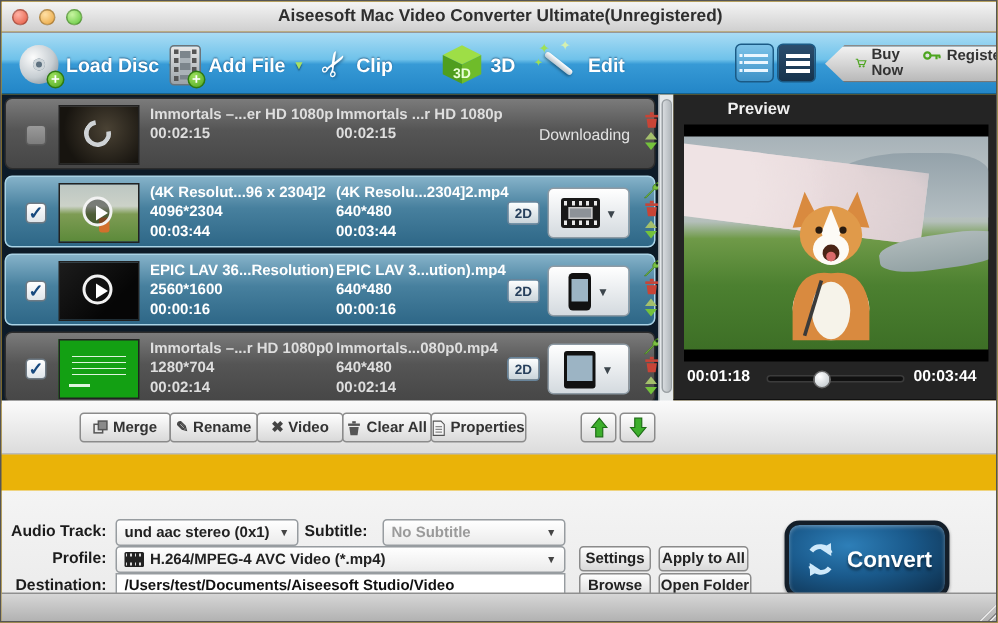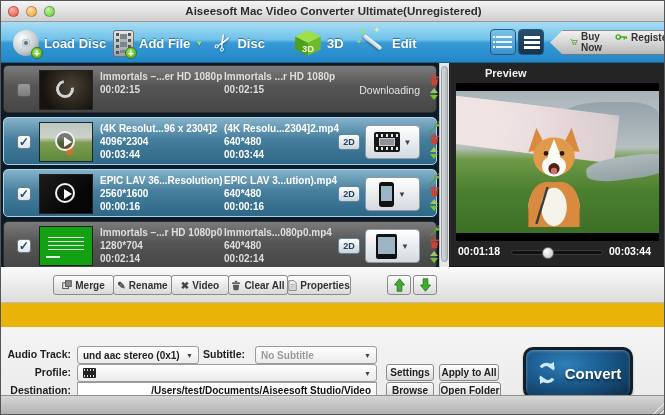--- a/index.html
+++ b/index.html
@@ -161,21 +161,21 @@
   .dd.disabled { color:#9a9a9a;gap:24px; }
   .mini-film { width:13px; height:10px; background:#222; border-radius:1px; position:relative; flex:0 0 auto; }
   .mini-film::before{ content:""; position:absolute; left:1px; right:1px; top:1px; height:2px;
     background:repeating-linear-gradient(90deg,#ddd 0 1px, transparent 1px 3px); }
   .mini-film::after{ content:""; position:absolute; left:1px; right:1px; bottom:1px; height:2px;
     background:repeating-linear-gradient(90deg,#ddd 0 1px, transparent 1px 3px); }
   .sbtn { position:absolute; height:17px; border:1px solid #8b8b8b; border-radius:3px;
     background:linear-gradient(#fefefe,#d9d9d9); font-size:10px; font-weight:bold; color:#222;
     display:flex; align-items:center; justify-content:center; cursor:pointer; }
   #dest-input { position:absolute; left:76px; top:55px; width:300px; height:17px; border:1px solid #979ca0;
-    background:#fff; font-family:"Liberation Sans",sans-serif; font-size:10px; font-weight:bold; color:#111; padding:0 5px;text-align:right; }
+    background:#fff; font-family:"Liberation Sans",sans-serif; font-size:10px; font-weight:bold; color:#111; padding:0 5px; }
   #btn-convert { position:absolute; left:522px; top:20px; width:110px; height:52px; border-radius:10px;
     background:radial-gradient(ellipse at 38% 30%, #2e7fb8 0%, #1a5a8c 45%, #0d2b46 100%);
     border:3px solid #141e29; box-shadow:inset 0 1px 3px rgba(255,255,255,.35), 0 1px 2px rgba(0,0,0,.3);
     display:flex; align-items:center; justify-content:center; gap:6px; cursor:pointer; }
   #convert-label { color:#fff; font-size:15px; font-weight:bold; text-shadow:0 2px 2px rgba(0,0,0,.5); }
   
   #statusbar { position:absolute; left:0; top:394px; width:665px; height:21px;
     background:linear-gradient(#d6d6d6,#aeaeae); border-top:1px solid #8f8f8f; }
   #grip { position:absolute; right:1px; bottom:1px; width:13px; height:13px;
     background:repeating-linear-gradient(135deg, transparent 0 3px, #8a8a8a 3px 4px, #e8e8e8 4px 5px);
@@ -206,21 +206,21 @@
         <span class="holes h-l"></span>
           <span class="frames"></span>
           <span class="holes h-r"></span>
         <span class="plus">+</span>
       </span>
       <span class="tlabel">Add File</span>
       <span class="caret">▼</span>
     </div>
     <div class="tgroup" style="left:213px">
       <span class="scissors">✂</span>
-      <span class="tlabel">Disc</span>
+      <span class="tlabel">Clip</span>
     </div>
     <div class="tgroup" style="left:293px">
       <svg width="28" height="28" viewBox="0 0 24 24">
         <polygon points="12,1 23,6.5 12,12 1,6.5" fill="#9ede46"></polygon>
         <polygon points="1,6.5 12,12 12,23 1,17.5" fill="#4f9e1e"></polygon>
         <polygon points="23,6.5 12,12 12,23 23,17.5" fill="#6fbc2a"></polygon>
         <text x="12" y="20" font-size="8" fill="#eaffd6" text-anchor="middle" font-weight="bold">3D</text>
       </svg>
       <span class="tlabel">3D</span>
     </div>
@@ -488,20 +488,21 @@
     </div>
     <div class="slabel" style="left:182px;top:21px;width:62px">Subtitle:</div>
     <div class="dd disabled" style="left:254px;top:19px;width:122px">
       <span>No Subtitle</span>
       <span class="dar">▼</span>
     </div>
 
     <div class="slabel" style="left:4px;top:39px">Profile:</div>
     <div class="dd" style="left:76px;top:37px;width:300px">
       <span class="mini-film"></span>
+      <span>H.264/MPEG-4 AVC Video (*.mp4)</span>
       <span class="dar">▼</span>
     </div>
     <div class="sbtn" style="left:385px;top:37px;width:48px">Settings</div>
     <div class="sbtn" style="left:438px;top:37px;width:60px">Apply to All</div>
 
     <div class="slabel" style="left:4px;top:57px">Destination:</div>
     <input id="dest-input" value="/Users/test/Documents/Aiseesoft Studio/Video" style="">
     <div class="sbtn" style="left:385px;top:55px;width:48px">Browse</div>
     <div class="sbtn" style="left:438px;top:55px;width:62px">Open Folder</div>
 

